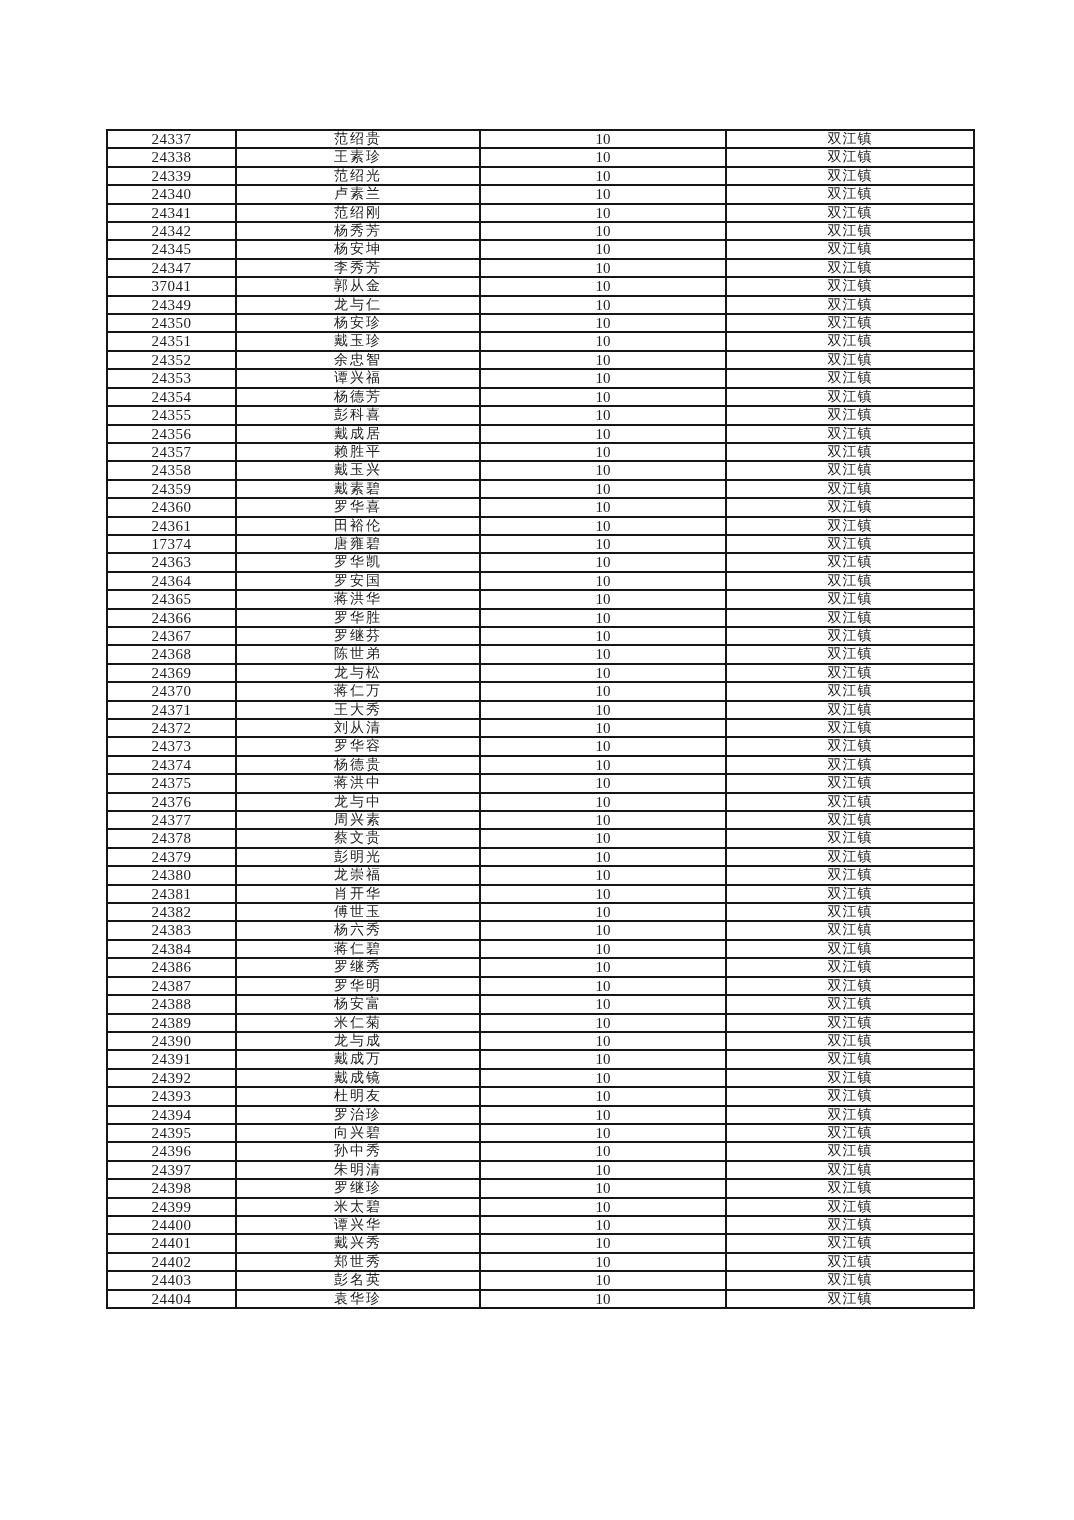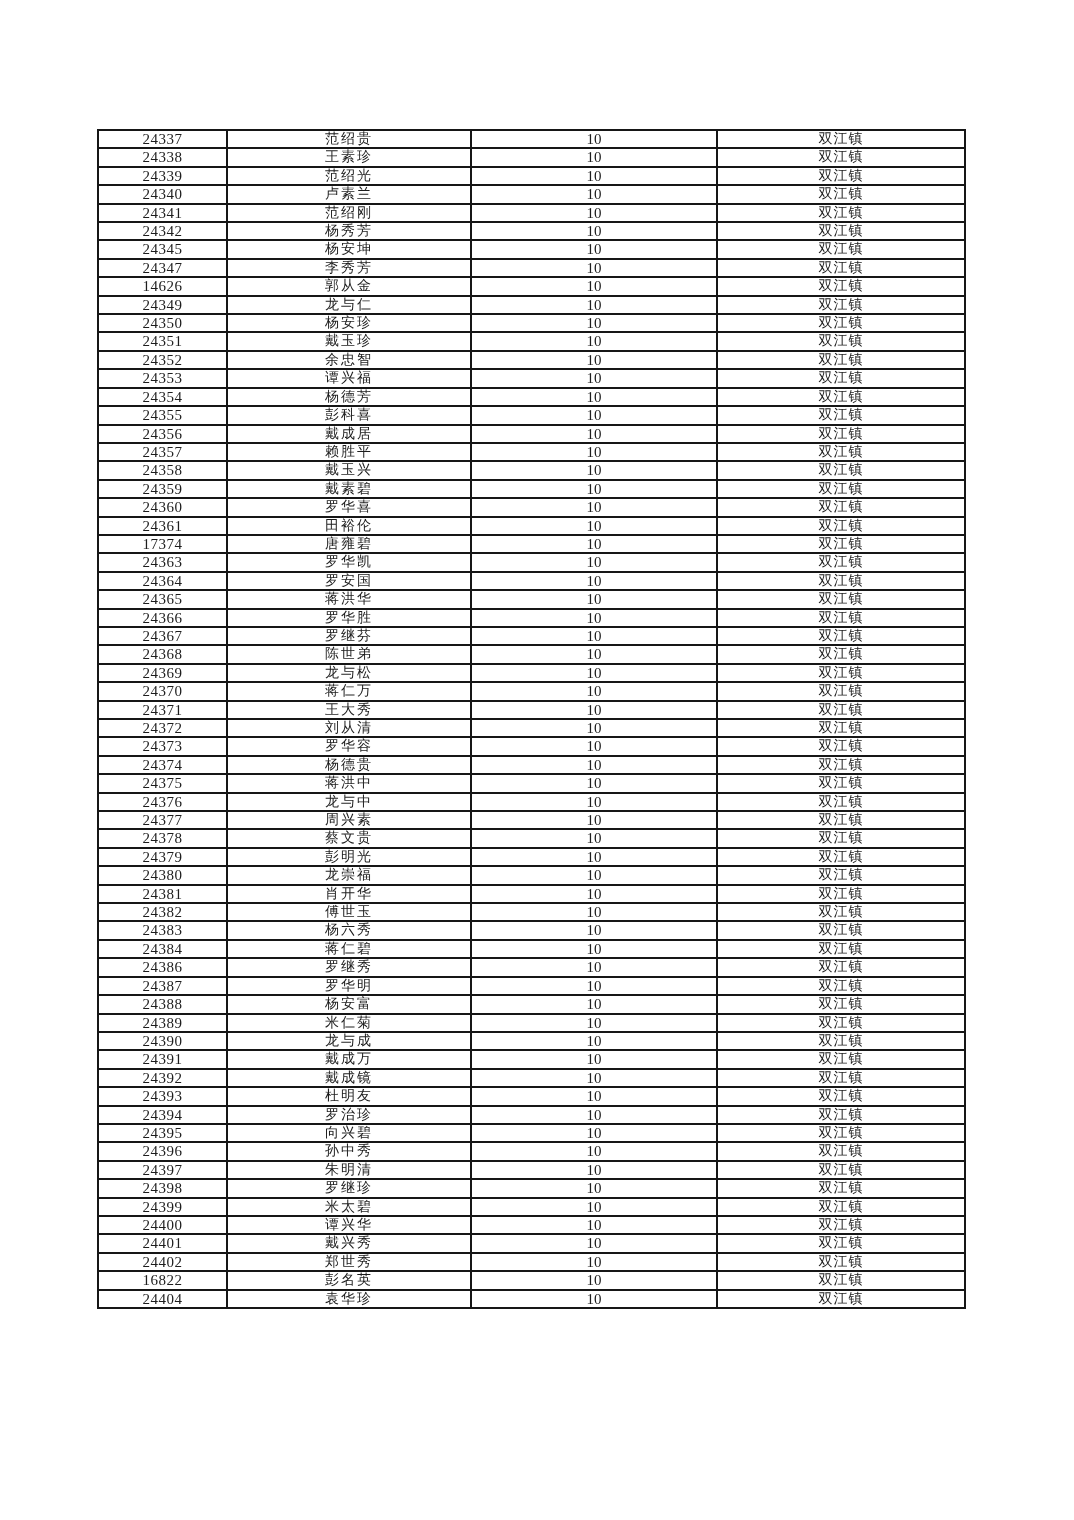--- a/index.html
+++ b/index.html
@@ -14,21 +14,21 @@
     font-family: "Liberation Serif", "DejaVu Serif", serif;
     color: #1d1d1d;
   }
   .page {
     position: absolute;
     inset: 0;
     background: #ffffff;
   }
   table.roster {
     position: absolute;
-    left: 97px;
+    left: 106px;
     top: 129px;
     width: 867px;
     border-collapse: collapse;
     table-layout: fixed;
   }
   table.roster td {
     border: 2px solid #161616;
     height: 16.4px;
     padding: 0;
     text-align: center;
@@ -96,21 +96,21 @@
           <td class="col-amount">10</td>
           <td class="col-town">双江镇</td>
         </tr>
         <tr>
           <td class="col-id">24347</td>
           <td class="col-name">李秀芳</td>
           <td class="col-amount">10</td>
           <td class="col-town">双江镇</td>
         </tr>
         <tr>
-          <td class="col-id">14626</td>
+          <td class="col-id">37041</td>
           <td class="col-name">郭从金</td>
           <td class="col-amount">10</td>
           <td class="col-town">双江镇</td>
         </tr>
         <tr>
           <td class="col-id">24349</td>
           <td class="col-name">龙与仁</td>
           <td class="col-amount">10</td>
           <td class="col-town">双江镇</td>
         </tr>
@@ -420,21 +420,21 @@
           <td class="col-amount">10</td>
           <td class="col-town">双江镇</td>
         </tr>
         <tr>
           <td class="col-id">24402</td>
           <td class="col-name">郑世秀</td>
           <td class="col-amount">10</td>
           <td class="col-town">双江镇</td>
         </tr>
         <tr>
-          <td class="col-id">16822</td>
+          <td class="col-id">24403</td>
           <td class="col-name">彭名英</td>
           <td class="col-amount">10</td>
           <td class="col-town">双江镇</td>
         </tr>
         <tr>
           <td class="col-id">24404</td>
           <td class="col-name">袁华珍</td>
           <td class="col-amount">10</td>
           <td class="col-town">双江镇</td>
         </tr>

